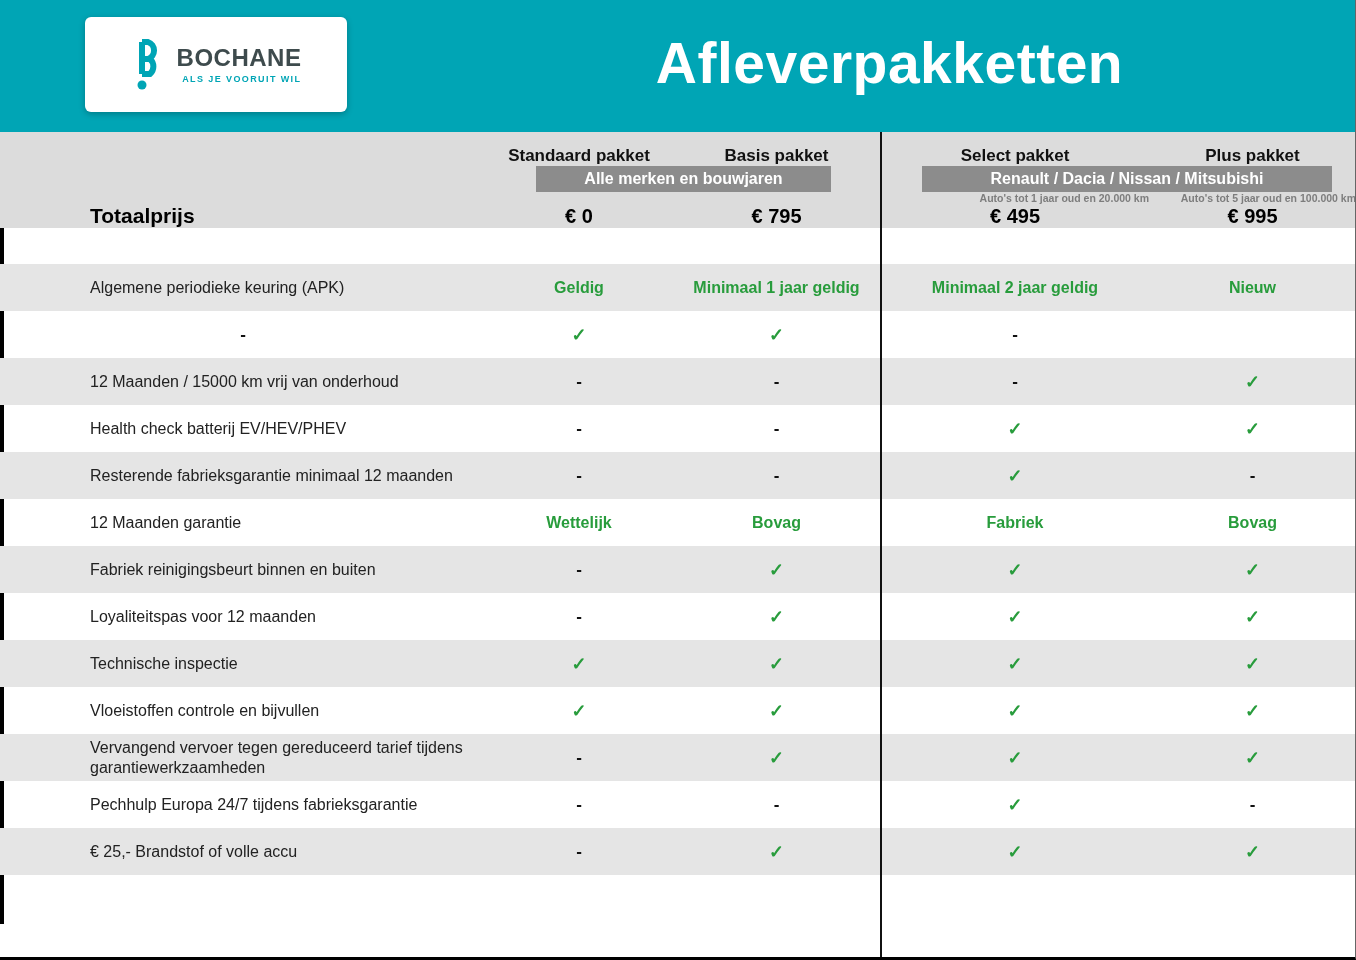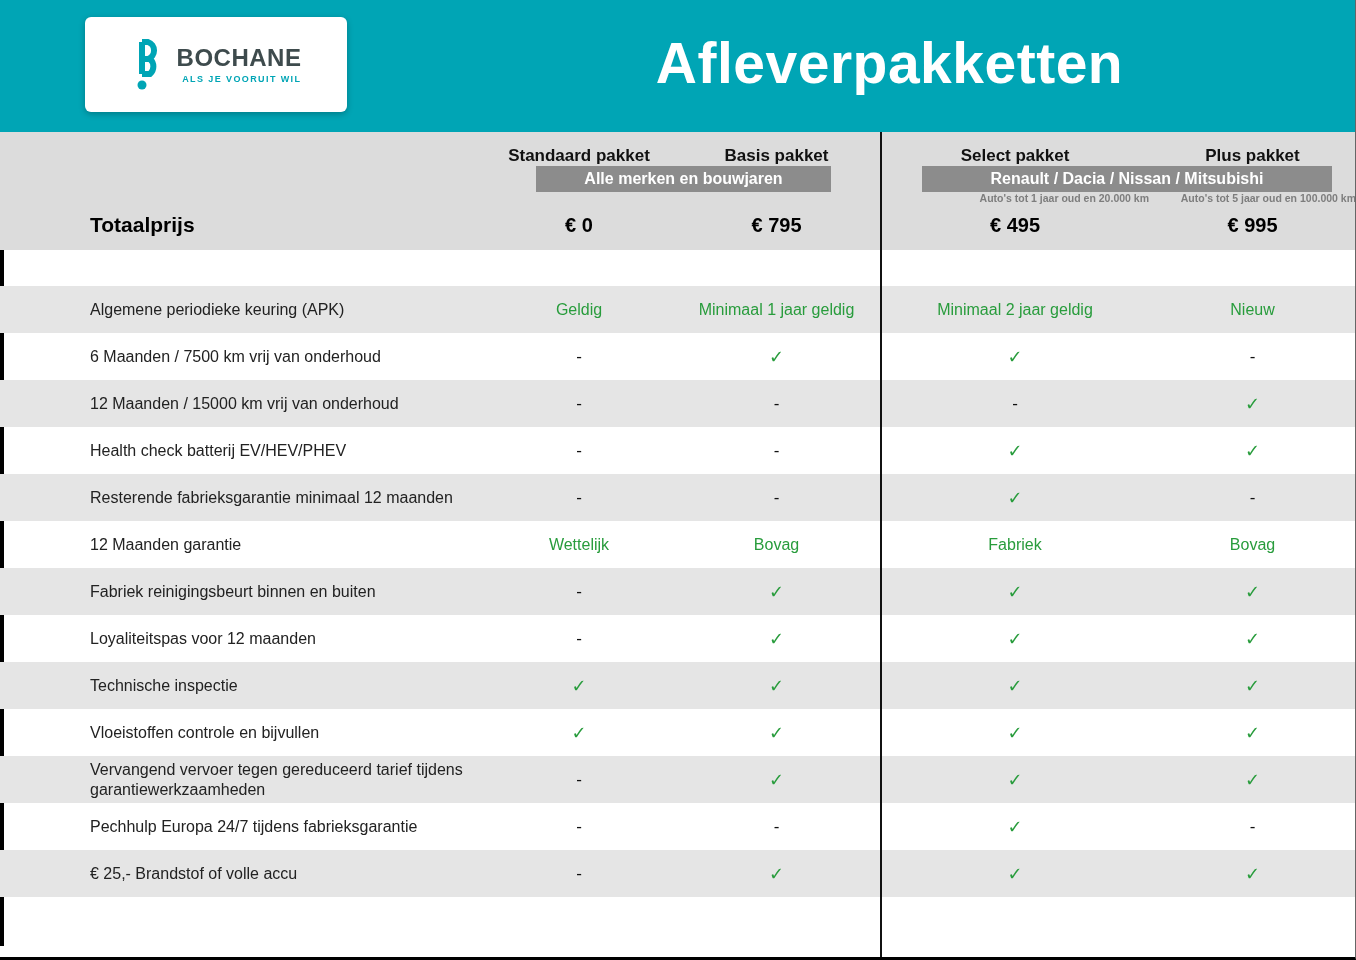--- a/index.html
+++ b/index.html
@@ -14,39 +14,39 @@
   .logo-text { display:flex; flex-direction:column; align-items:flex-end; }
   .logo-name { font-size:24px; font-weight:bold; color:#3e4b4d; letter-spacing:.5px; line-height:1; }
   .logo-tagline { font-size:9px; font-weight:bold; color:var(--teal); letter-spacing:1.4px; margin-top:4px; }
   .page-title { position:absolute; left:424px; right:0; top:50%; transform:translateY(-54%); text-align:center;
                 color:#fff; font-size:57px; font-weight:bold; letter-spacing:.5px; }
 
   
   .grid { display:grid; grid-template-columns:486px 186px 209px 268px 207px; align-items:center; }
 
   
-  .thead { height:118px; background:var(--headgray); display:flex; flex-direction:column; justify-content:space-between; padding:14px 0 4px; }
+  .thead { height:96px; background:var(--headgray); display:flex; flex-direction:column; justify-content:space-between; padding:14px 0 4px; }
   .col-label { font-weight:bold; font-size:17px; color:#111; text-align:center; }
   .badge { grid-column:2 / span 2; background:var(--badge); color:#fff; font-weight:bold; font-size:16px;
            text-align:center; padding:4px 0; margin:0 50px; }
   .badge.right { grid-column:4 / span 2; margin:0 24px 0 41px; }
   .sublabel { font-size:10.5px; font-weight:bold; color:#7d7d7d; text-align:right; }
   .price-row { height:42px; }
   .price-label { font-size:21px; font-weight:bold; color:#000; padding-left:90px; }
   .price { font-size:20px; font-weight:bold; color:#000; text-align:center; }
 
   
   .spacer { height:36px; background:#fff; position:relative; }
   .row { min-height:47px; position:relative; }
   .row.gray { background:var(--rowgray); }
   .row.white { background:#fff; }
   .row.white::before, .spacer::before, .bottom-filler::before {
     content:""; position:absolute; left:0; top:0; bottom:0; width:4px; background:#000; }
   .cell.label { font-size:16px; color:#222; padding-left:90px; line-height:1.25; padding-right:14px; }
-  .cell.value { text-align:center; font-weight:normal; font-size:16px; }
+  .cell.value { text-align:center; font-weight:bold; font-size:16px; }
   .cell.value.dash { color:#111; font-size:17px; }
   .cell.value.check { color:var(--green); font-size:18px; }
   .cell.value.text-green { color:var(--green); }
 
   .bottom-filler { height:49px; background:#fff; position:relative; }
 
   
   .vdivider { position:absolute; left:880px; top:132px; bottom:0; width:2px; background:#111; }
 </style>
 </head>
@@ -103,21 +103,20 @@
 
   <div>
       <div class="row grid gray">
         <div class="cell label">Algemene periodieke keuring (APK)</div>
         <div class="cell value text-green">Geldig</div>
         <div class="cell value text-green">Minimaal 1 jaar geldig</div>
         <div class="cell value text-green">Minimaal 2 jaar geldig</div>
         <div class="cell value text-green">Nieuw</div>
       </div>
       <div class="row grid white">
-        <div class="cell label">6 Maanden / 7500 km vrij van onderhoud</div>
         <div class="cell value dash">-</div>
         <div class="cell value check">✓</div>
         <div class="cell value check">✓</div>
         <div class="cell value dash">-</div>
       </div>
       <div class="row grid gray">
         <div class="cell label">12 Maanden / 15000 km vrij van onderhoud</div>
         <div class="cell value dash">-</div>
         <div class="cell value dash">-</div>
         <div class="cell value dash">-</div>

